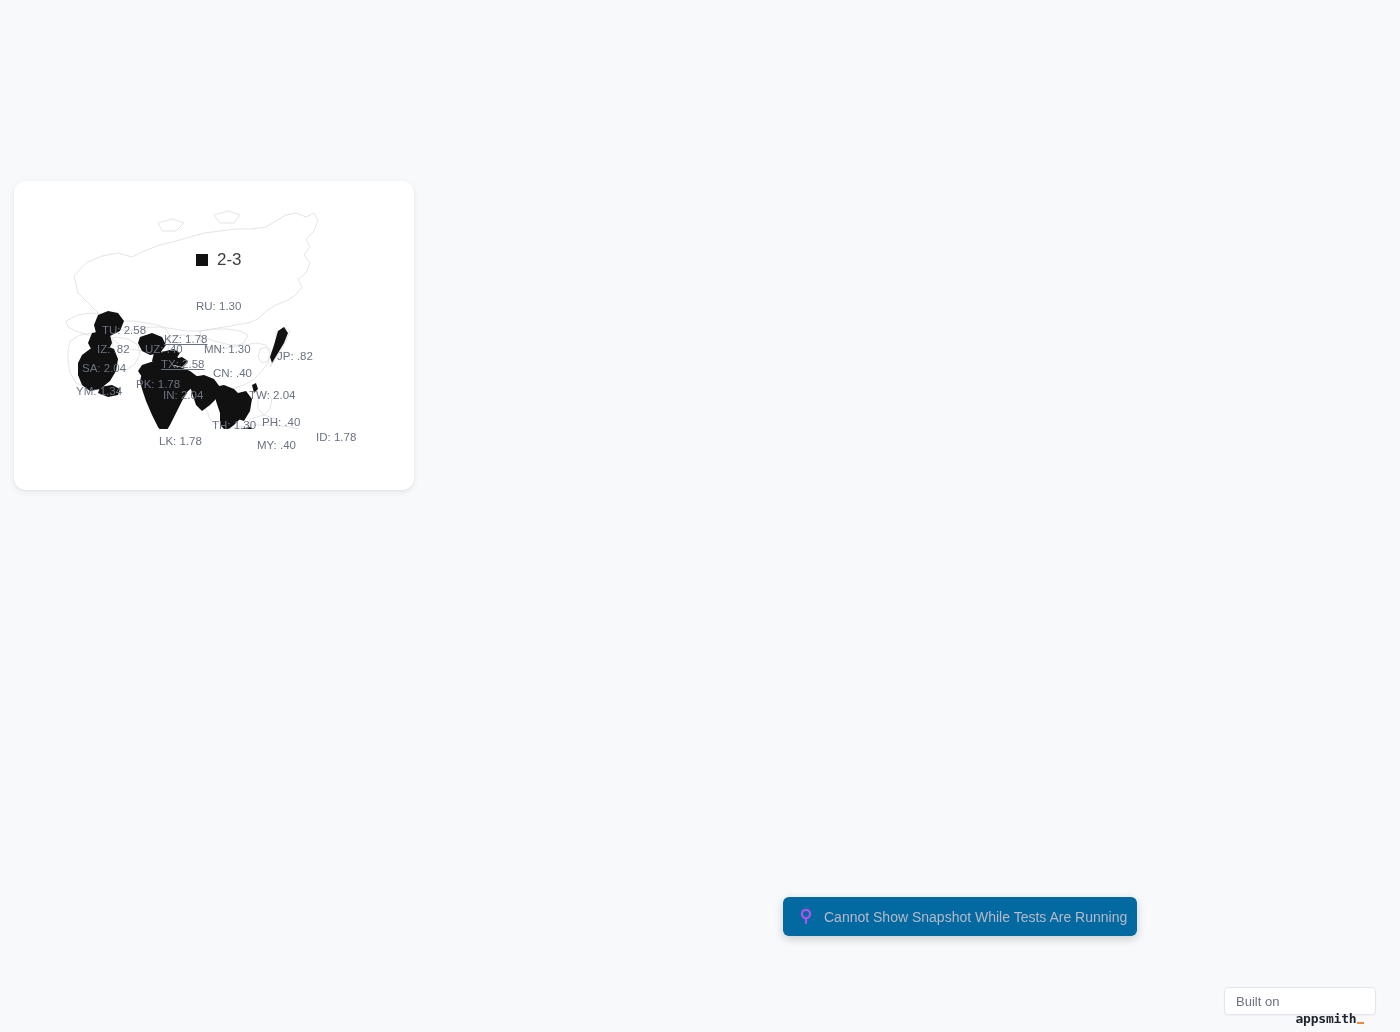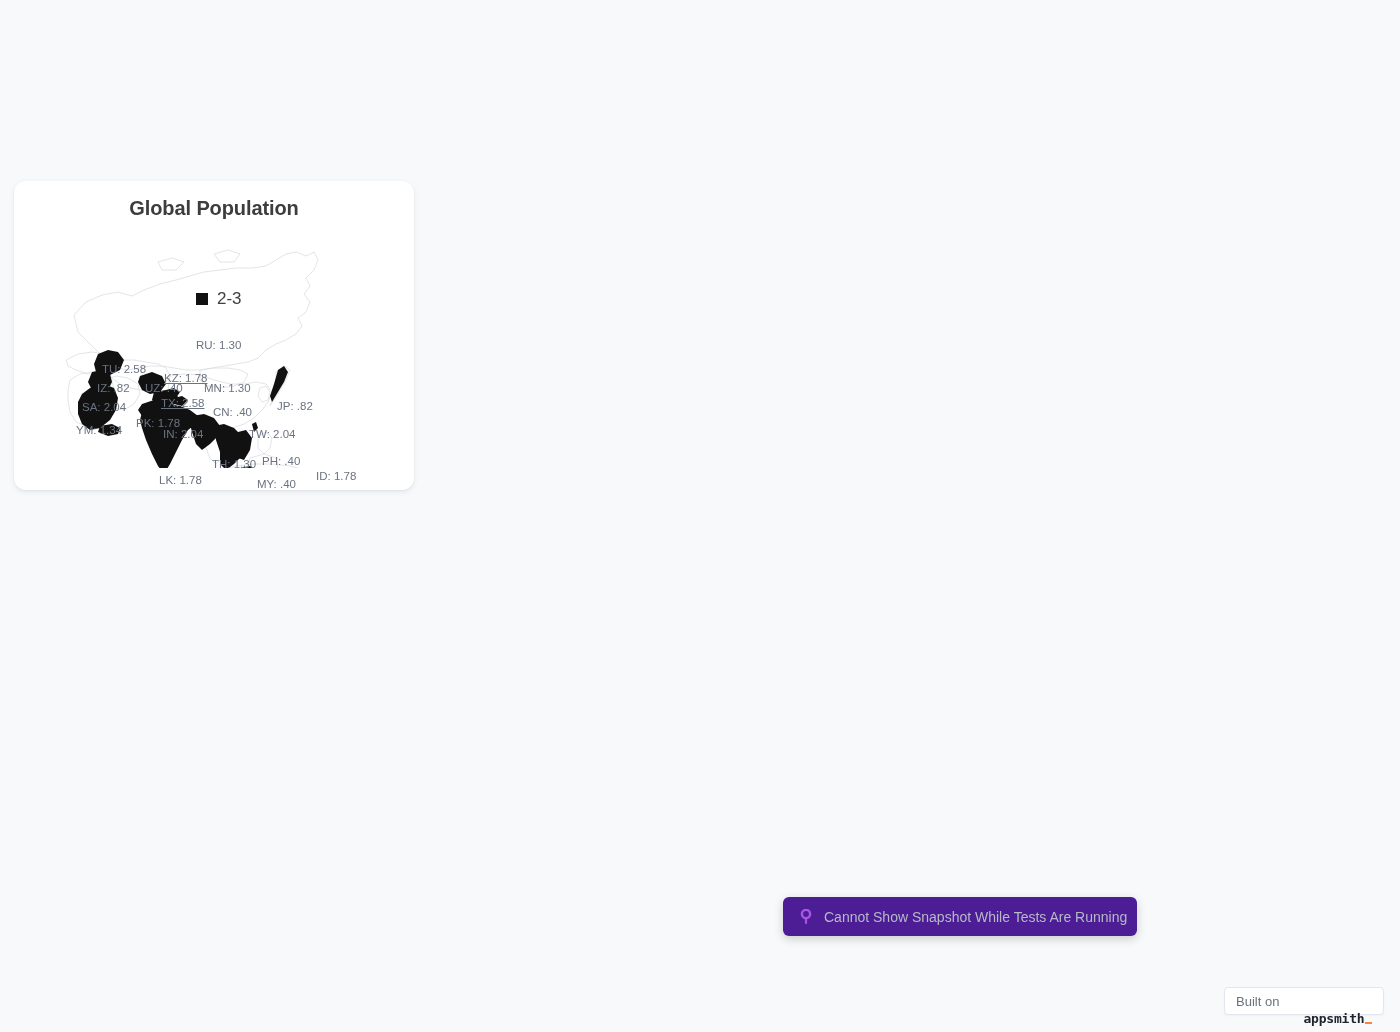--- a/index.html
+++ b/index.html
@@ -83,21 +83,21 @@
     z-index: 4;
   }
 
   
   .toast {
     position: absolute;
     left: 783px;
     top: 897px;
     width: 354px;
     height: 39px;
-    background: #4c1d95;
+    background: #0369a1;
     border-radius: 6px;
     display: flex;
     align-items: center;
     gap: 11px;
     padding: 0 16px;
     box-sizing: border-box;
     box-shadow: 0 3px 10px rgba(0,0,0,0.18);
   }
   .toast-icon {
     width: 14px;
@@ -116,21 +116,21 @@
   .built-badge {
     position: absolute;
     left: 1224px;
     top: 987px;
     height: 28px;
     background: #ffffff;
     border: 1px solid #e4e6ee;
     border-radius: 4px;
     display: flex;
     align-items: center;
-    gap: 24px;
+    gap: 16px;
     padding: 0 11px;
     box-sizing: border-box;
     box-shadow: 0 1px 2px rgba(16,24,40,0.04);
   }
   .built-on {
     font-size: 13px;
     color: #6b7280;
     line-height: 1;
   }
   .built-brand {
@@ -150,21 +150,20 @@
     margin-left: 1px;
     vertical-align: bottom;
     margin-bottom: 1px;
   }
 </style>
 </head>
 <body>
 
 <div class="map-card">
 
-  <div class="map-title">Global Population</div>
 
   <div class="map-body">
 
     <svg class="map-svg" viewBox="0 0 400 248">
       <g fill="none" stroke="#dcdde1" stroke-width="0.8">
 
         <path d="M60,95 L72,82 L88,75 L104,72 L118,76 L130,70 L146,64 L162,60 L176,56 L190,52
                  L206,50 L222,48 L238,48 L252,46 L262,40 L272,34 L282,32 L292,36 L300,32
                  L304,40 L300,50 L292,58 L296,66 L290,74 L296,82 L292,92 L284,98 L288,106
                  L282,114 L272,120 L262,124 L252,130 L244,138 L234,142 L222,144 L210,146
@@ -269,21 +268,21 @@
     <div class="map-label" style="left:83px;  top:163px;">IZ: .82</div>
     <div class="map-label" style="left:68px;  top:182px;">SA: 2.04</div>
     <div class="map-label" style="left:62px;  top:205px;">YM: 1.34</div>
     <div class="map-label" style="left:150px; top:153px;text-decoration:underline;">KZ: 1.78</div>
     <div class="map-label" style="left:131px; top:163px;">UZ: .40</div>
     <div class="map-label" style="left:147px; top:178px;text-decoration:underline;">TX: 2.58</div>
     <div class="map-label" style="left:122px; top:198px;">PK: 1.78</div>
     <div class="map-label" style="left:182px; top:120px;">RU: 1.30</div>
     <div class="map-label" style="left:190px; top:163px;">MN: 1.30</div>
     <div class="map-label" style="left:199px; top:187px;">CN: .40</div>
-    <div class="map-label" style="left:263px; top:181px;">JP: .82</div>
+    <div class="map-label" style="left:263px; top:170px;">JP: .82</div>
     <div class="map-label" style="left:149px; top:209px;">IN: 2.04</div>
     <div class="map-label" style="left:145px; top:255px;">LK: 1.78</div>
     <div class="map-label" style="left:198px; top:239px;">TH: 1.30</div>
     <div class="map-label" style="left:235px; top:209px;">TW: 2.04</div>
     <div class="map-label" style="left:248px; top:236px;">PH: .40</div>
     <div class="map-label" style="left:243px; top:259px;">MY: .40</div>
     <div class="map-label" style="left:302px; top:251px;text-align:right;">ID: 1.78</div>
 
   </div>
 </div>

